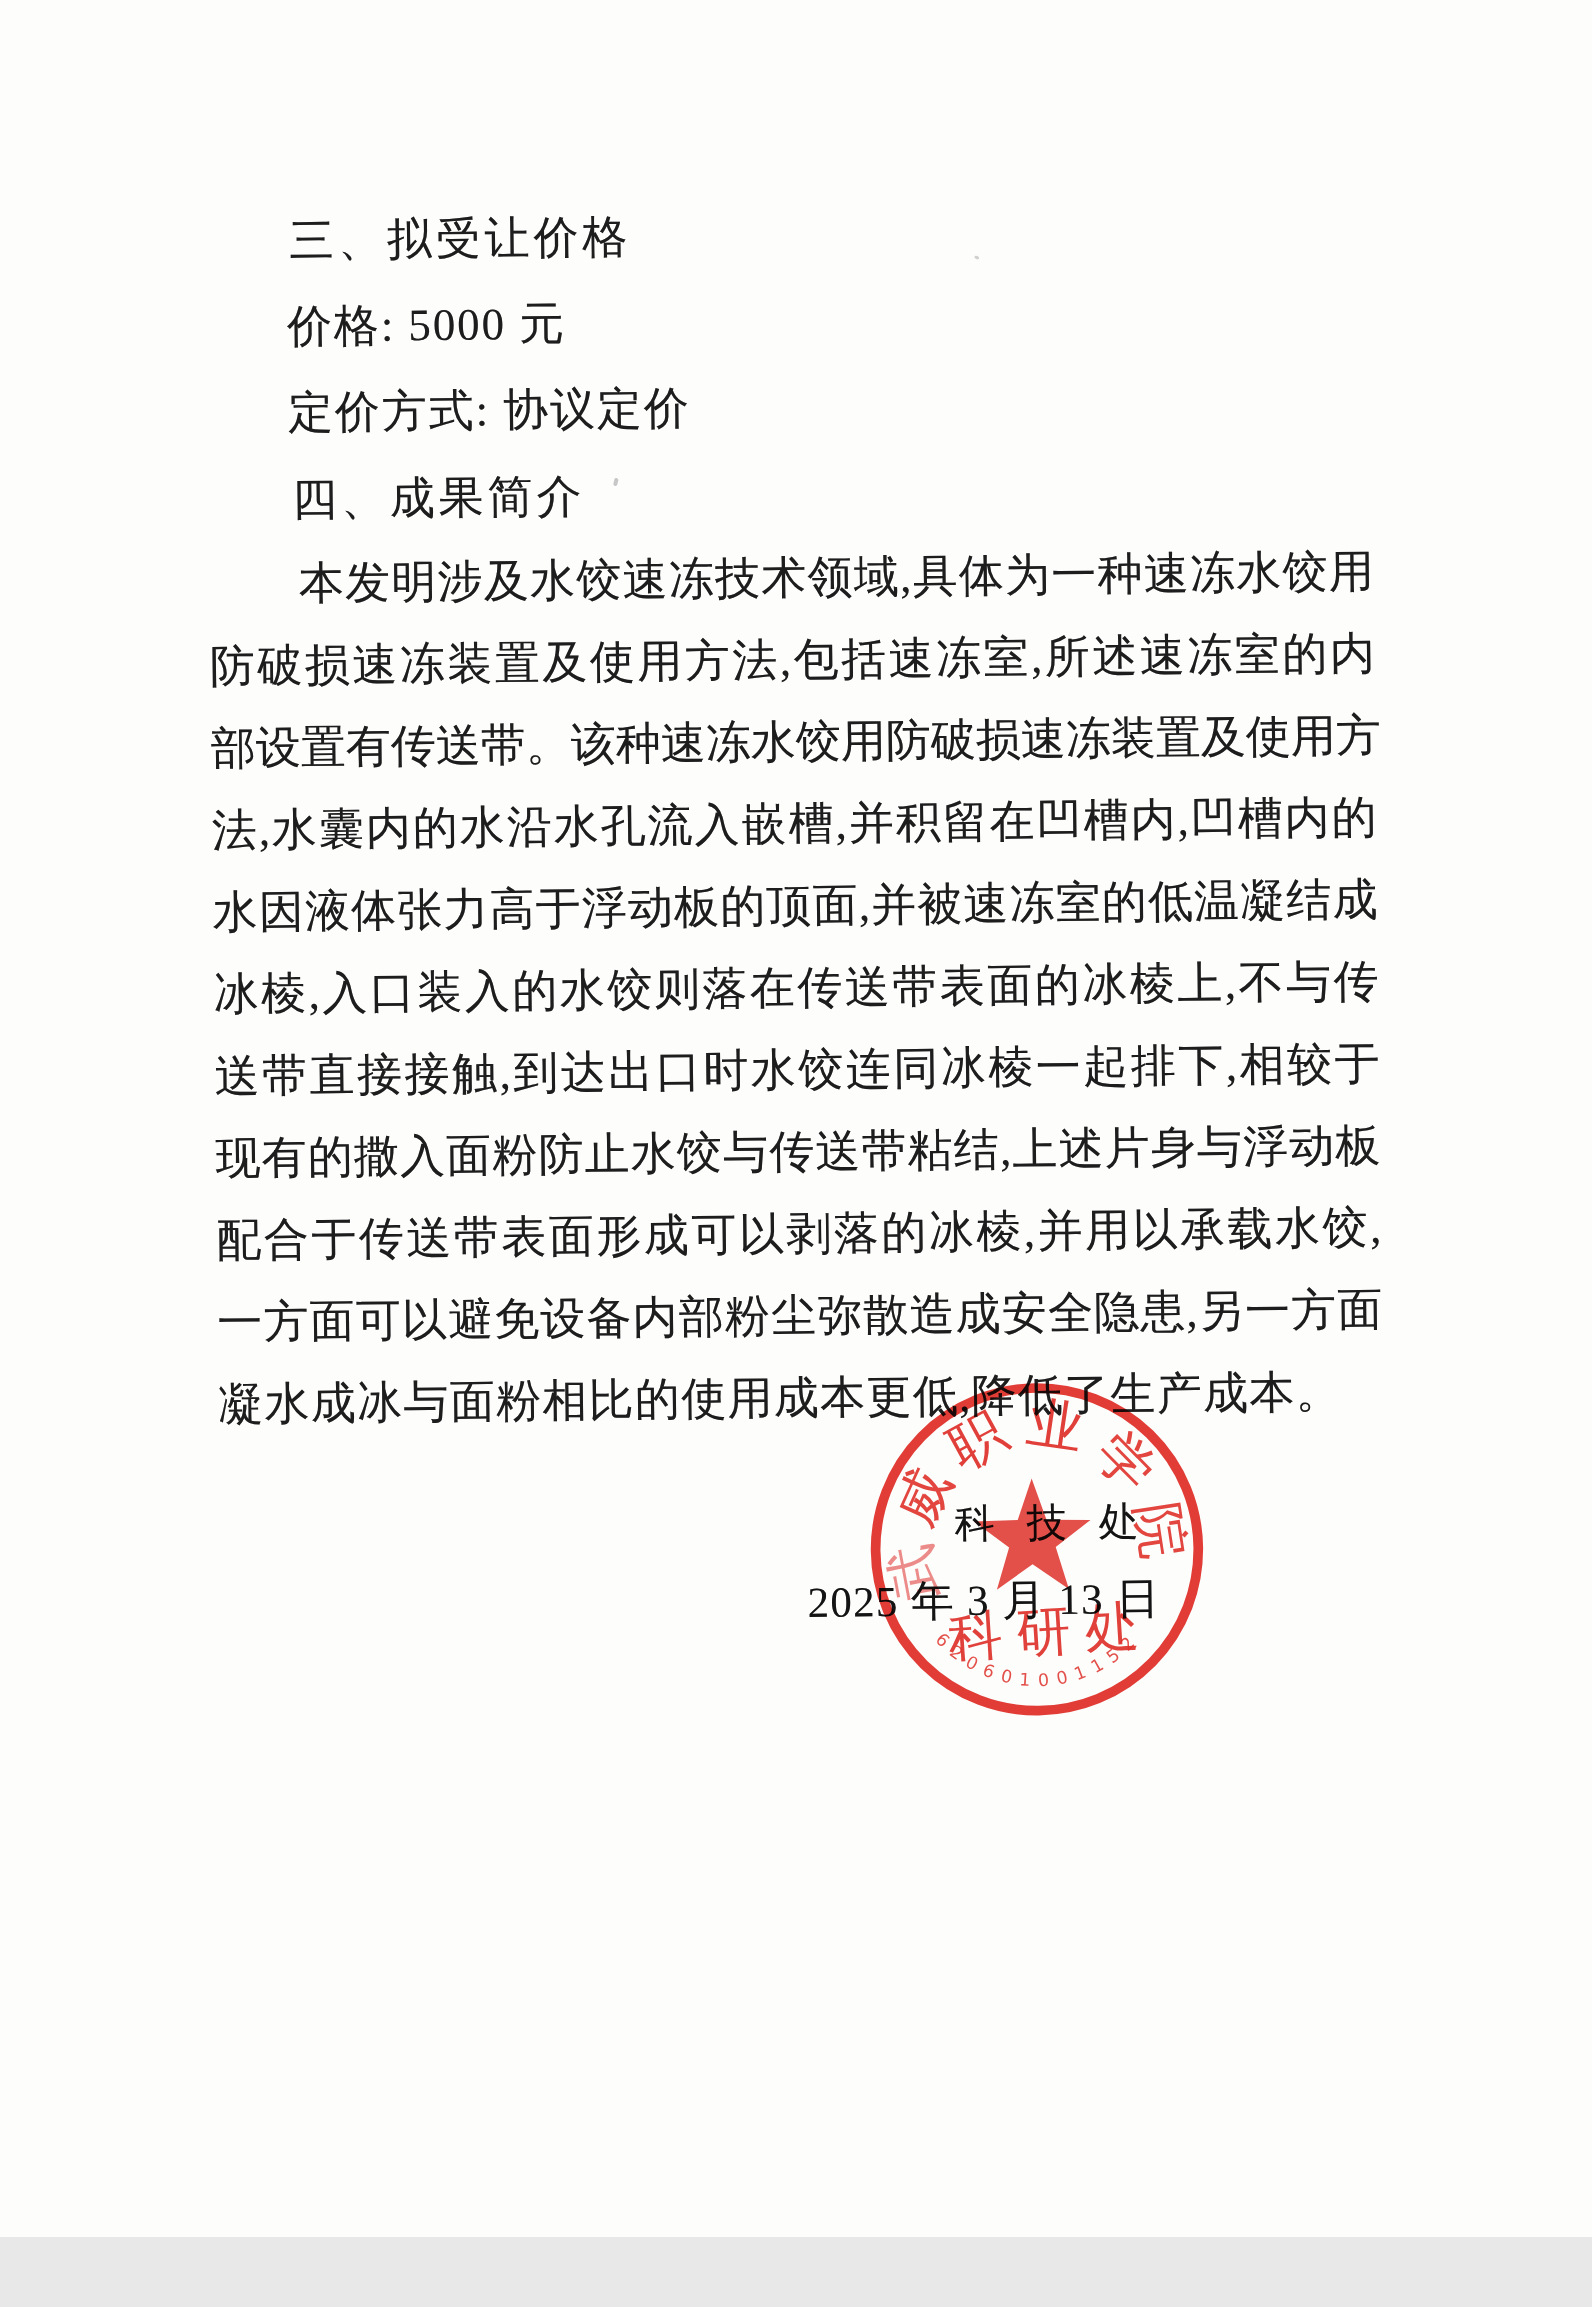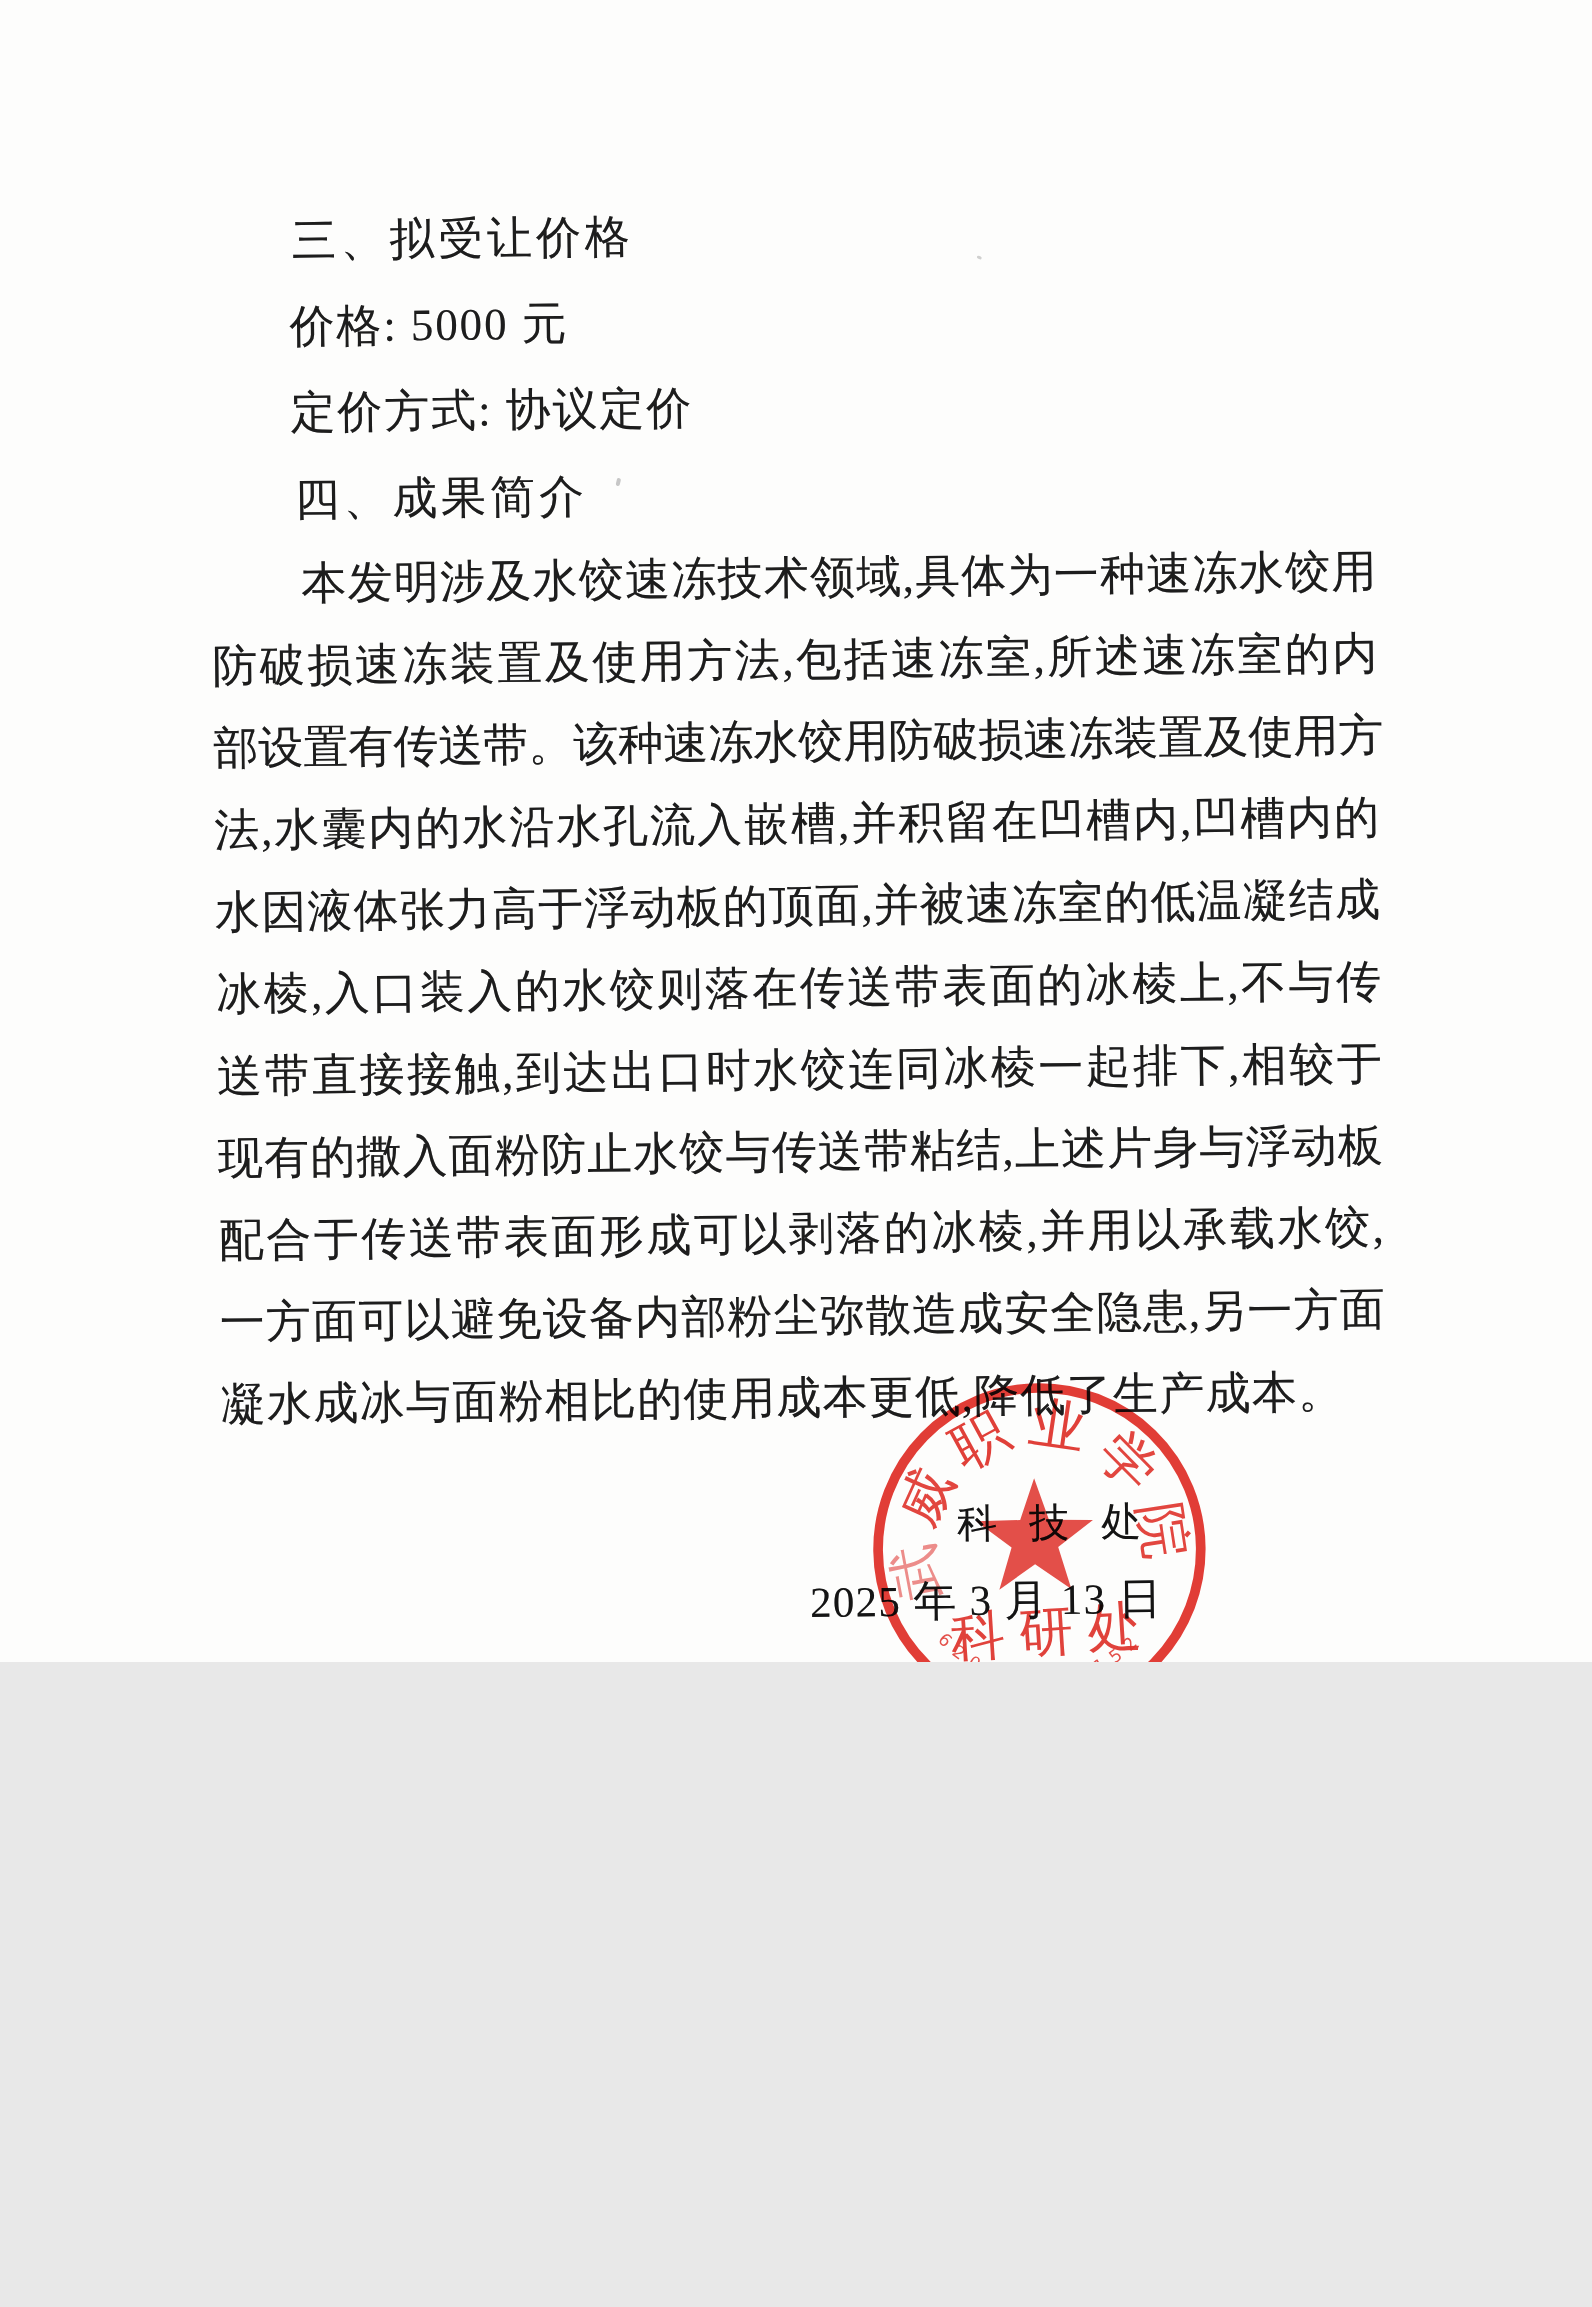--- a/index.html
+++ b/index.html
@@ -1,18 +1,18 @@
 <!DOCTYPE html>
 <html style="font-size:10.3px"><head>
 <meta charset="utf-8">
 <style>
   html,body{margin:0;padding:0;background:#e8e8e8;}
   .page{
     position:relative;
-    width:1592px;height:1662px;
+    width:1592px;height:2237px;
     margin:0 auto;
     background:#fdfdfc;
     overflow:hidden;
     font-family:"Liberation Serif","DejaVu Serif",serif;
     color:#1d1d1d;
   }
   .content{
     position:absolute;left:0;top:0;width:100%;height:100%;
     transform:rotate(-0.65deg);
     transform-origin:50% 38%;

